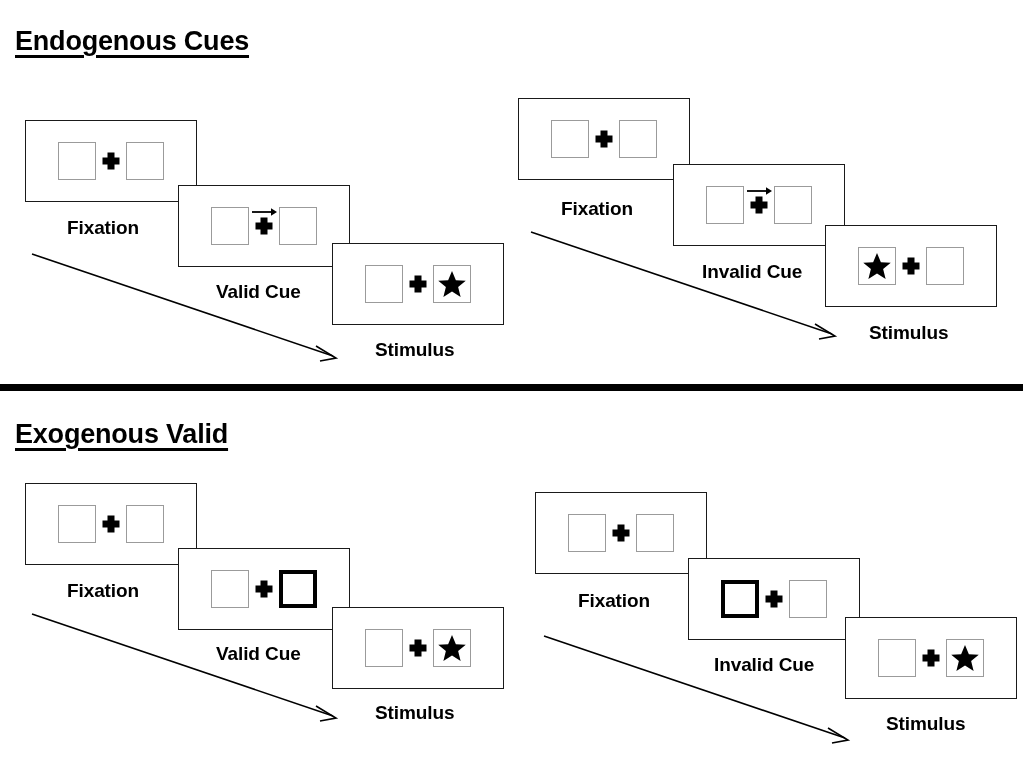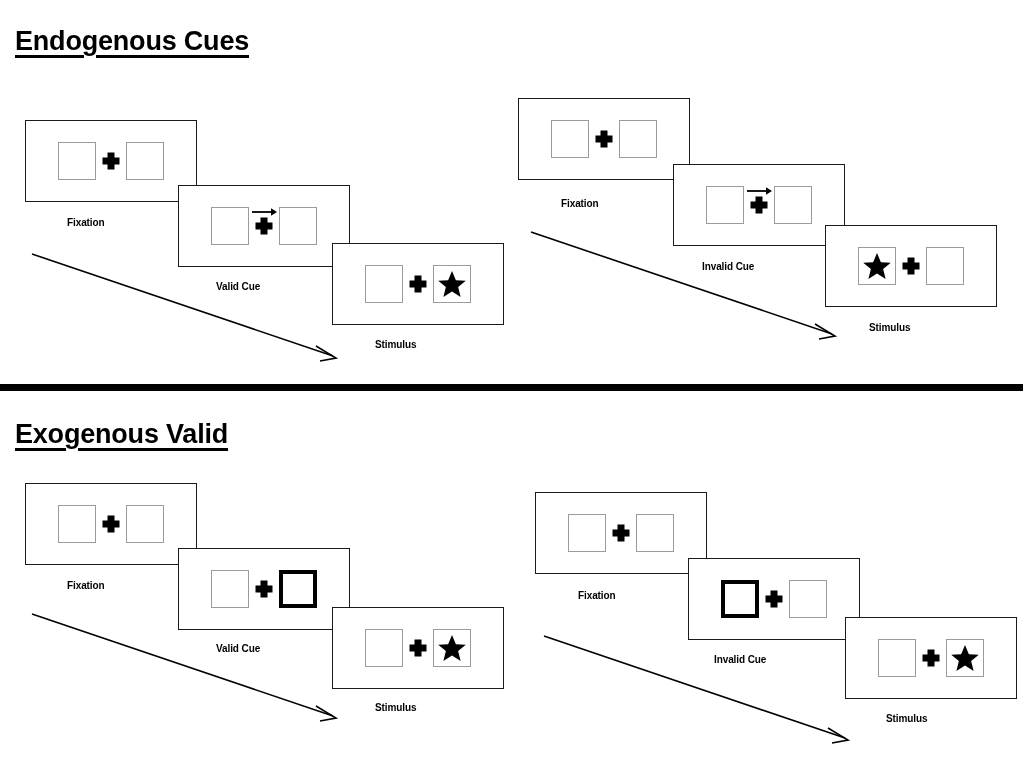--- a/index.html
+++ b/index.html
@@ -118,21 +118,21 @@
   
   .star-glyph {
     width: 30px;
     height: 30px;
     display: block;
   }
 
   
   .caption {
     position: absolute;
-    font-size: 10px;
+    font-size: 19px;
     font-weight: bold;
     white-space: nowrap;
     letter-spacing: -0.1px;
   }
 
   
   .time-arrow {
     position: absolute;
     pointer-events: none;
   }

